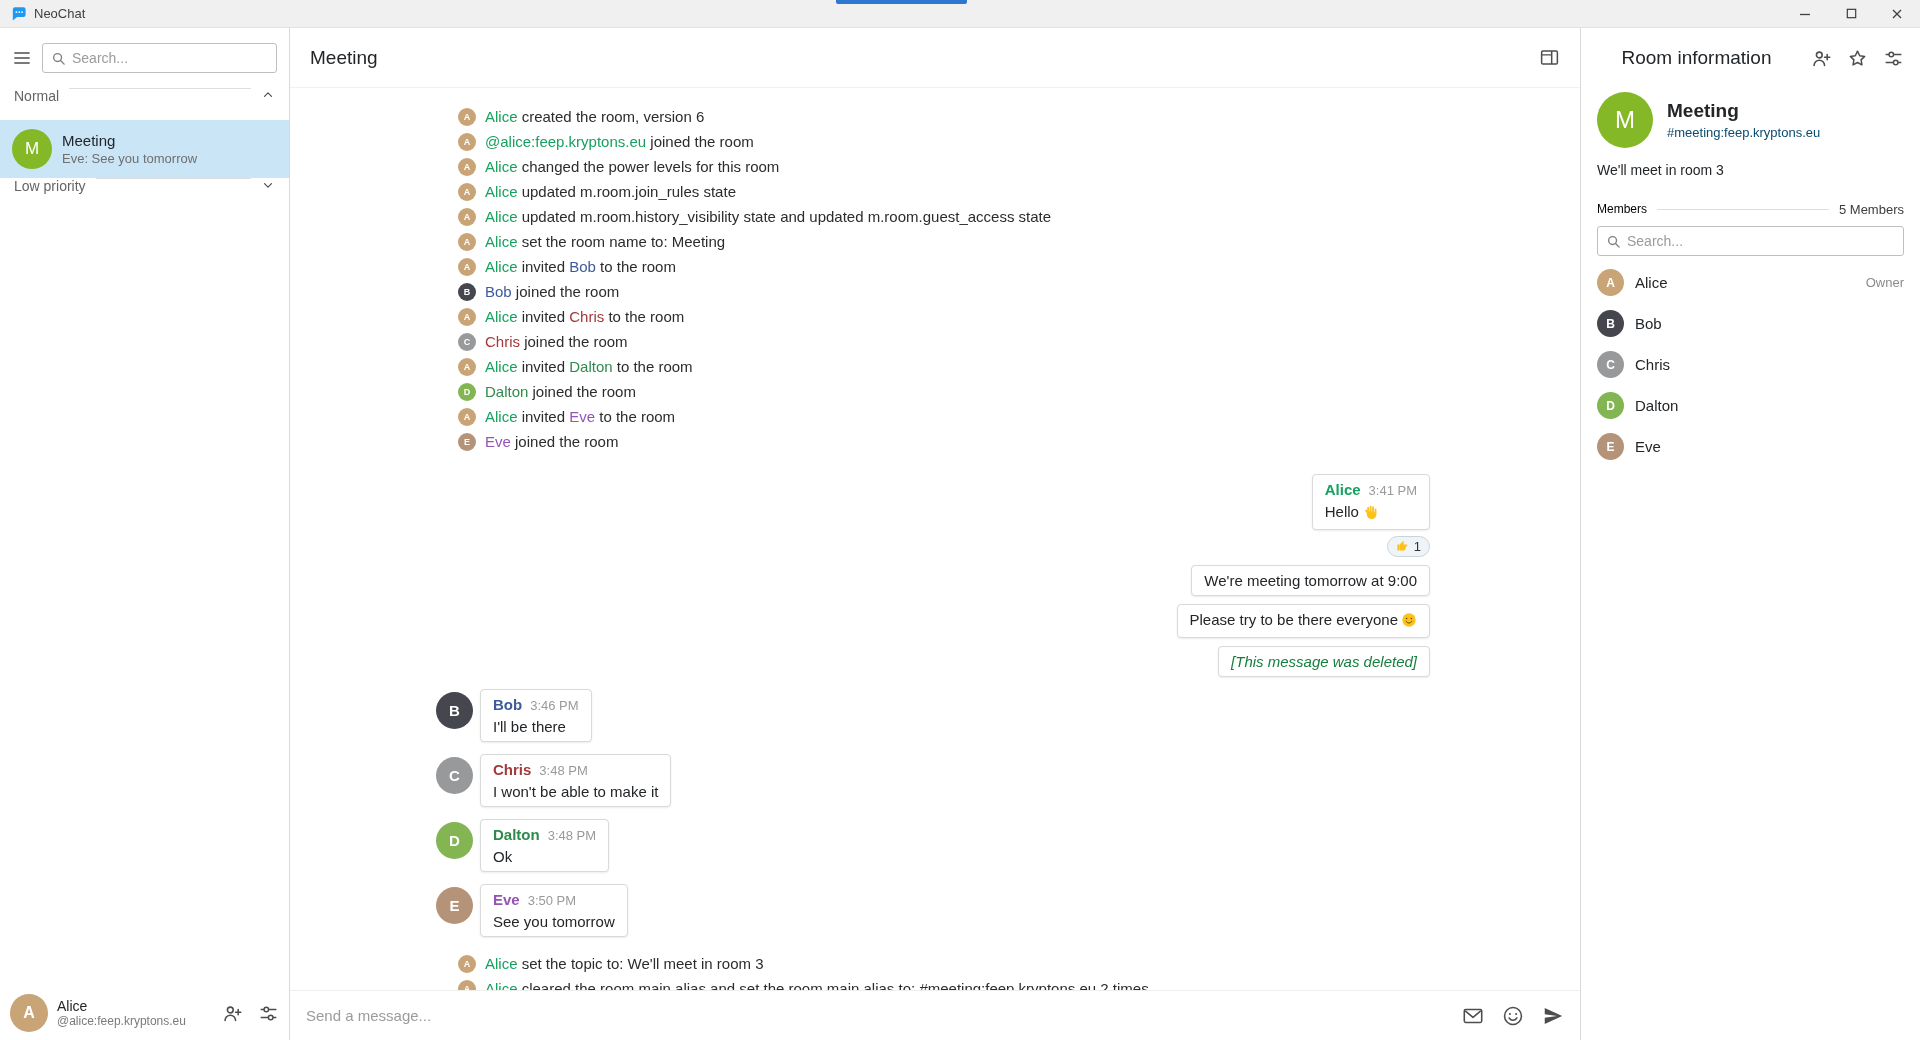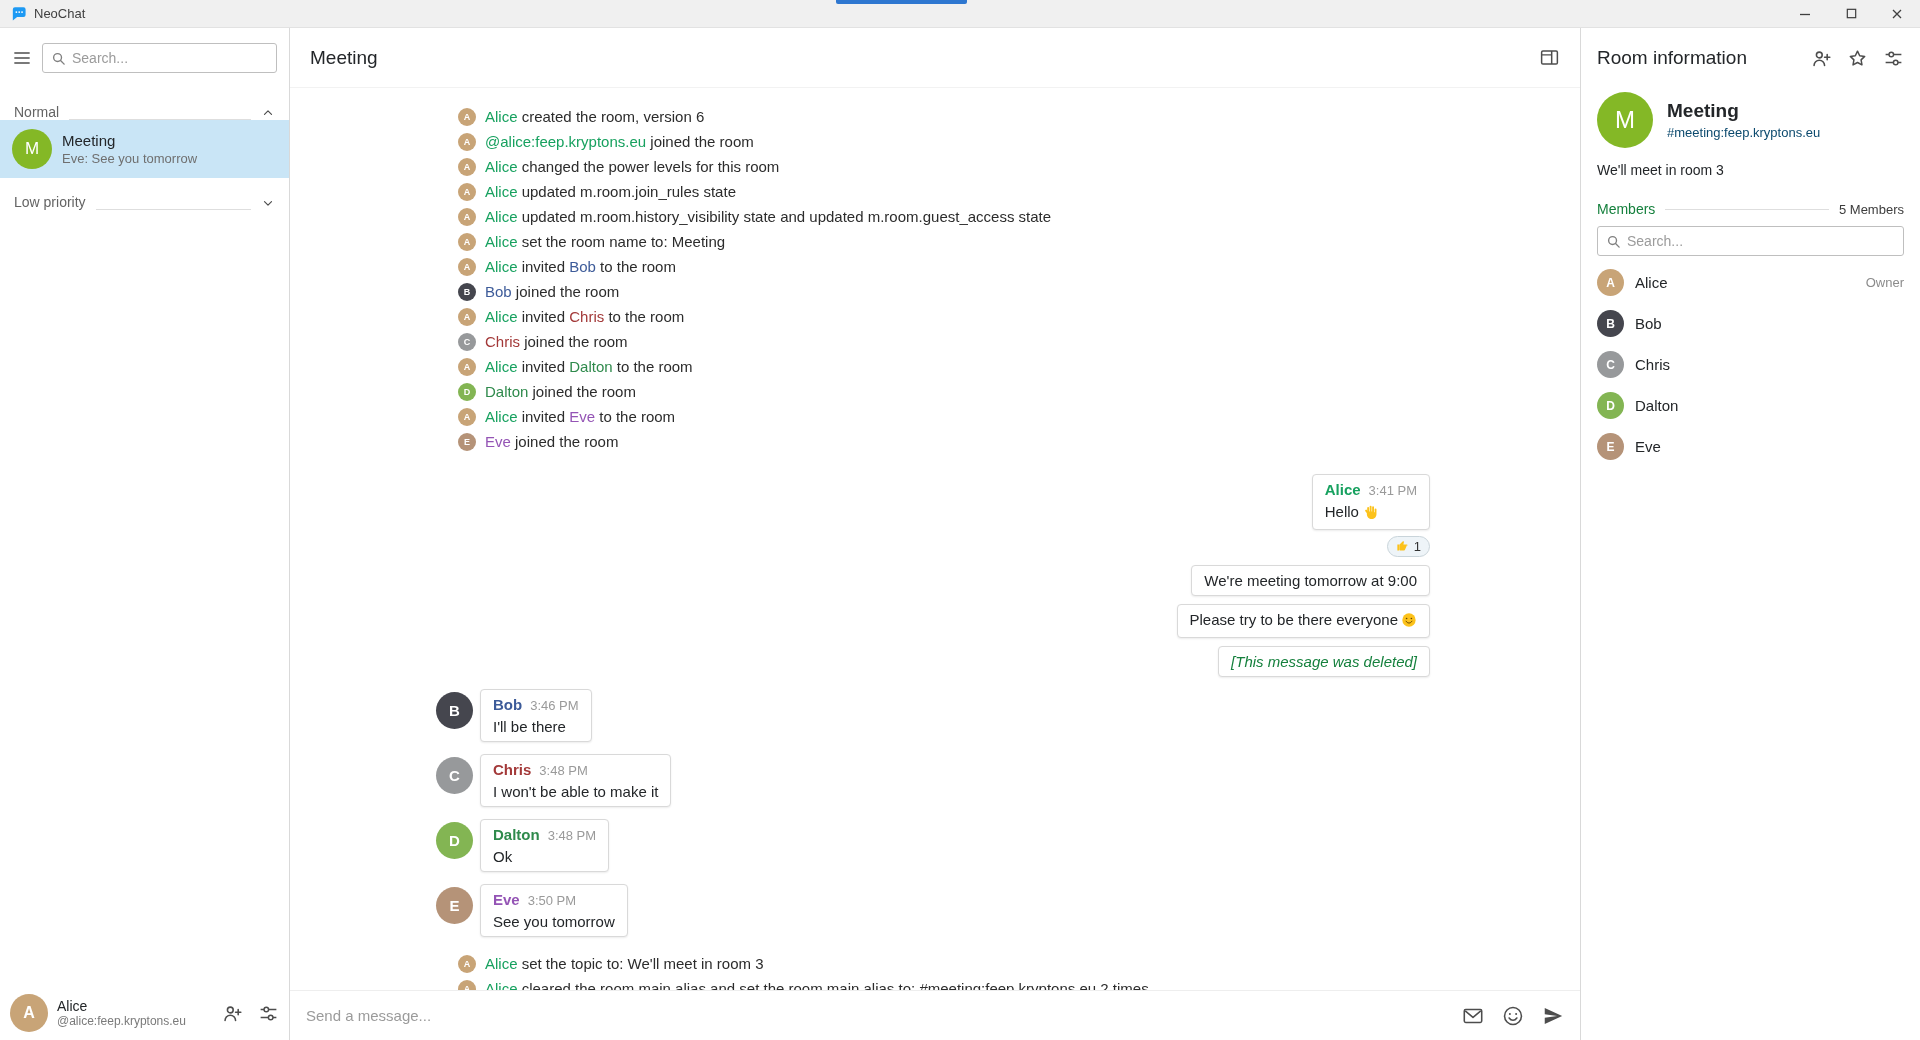--- a/index.html
+++ b/index.html
@@ -17,21 +17,21 @@
   .win-controls{margin-left:auto;display:flex;height:100%;}
   .win-btn{width:46px;height:100%;display:flex;align-items:center;justify-content:center;color:#3f3f3f;}
   .body{flex:1;display:flex;min-height:0;}
   
   .sidebar{width:290px;flex:none;border-right:1px solid #d9d9d9;display:flex;flex-direction:column;background:#fff;}
   .sidebar-top{height:60px;flex:none;display:flex;align-items:center;gap:10px;padding:0 12px;}
   .search-box{flex:1;height:30px;border:1px solid #bfbfbf;border-radius:3px;display:flex;align-items:center;gap:6px;padding:0 8px;background:#fff;}
   .search-box input{flex:1;min-width:0;border:none;outline:none;font-size:14px;color:#0f766e;background:transparent;}
   input::placeholder{color:#9b9b9b;}
   .search-ic{color:#808080;}
-  .section-header{height:32px;display:flex;align-items:flex-end;gap:10px;padding:0 14px;color:#646464;font-size:14px;flex:none;}
+  .section-header{height:32px;display:flex;align-items:flex-start;gap:10px;padding:0 14px;color:#646464;font-size:14px;flex:none;}
   .section-line{flex:1;height:1px;background:#dedede;}
   .chev.down svg{transform:rotate(180deg);}
   .room-item{height:58px;display:flex;align-items:center;gap:10px;padding:0 12px;}
   .room-name{font-size:15px;color:#232629;}
   .room-sub{font-size:13px;color:#6f6f6f;margin-top:2px;}
   .avatar{border-radius:50%;color:#fff;display:inline-flex;align-items:center;justify-content:center;flex:none;font-weight:bold;}
   .room-avatar{width:40px;height:40px;font-size:17px;font-weight:normal;}
   .sidebar-user{margin-top:auto;height:54px;flex:none;display:flex;align-items:center;gap:9px;padding:0 10px;}
   .user-avatar{width:38px;height:38px;font-size:16px;}
   .user-meta{flex:1;min-width:0;}
@@ -58,29 +58,29 @@
   .reaction{display:inline-flex;align-items:center;gap:5px;height:21px;padding:0 8px;border:1px solid #c9d4da;border-radius:11px;background:#eef4f8;font-size:13px;color:#333;}
   .reaction .inline-emoji{margin-left:0;vertical-align:-2px;}
   .reaction .inline-emoji svg{width:13px;height:13px;}
   .other-group{flex:none;display:flex;align-items:flex-start;gap:7px;margin-top:12px;}
   .group-avatar{width:37px;height:37px;font-size:15px;margin-top:3px;}
   .timeline .other-group + .state-row{margin-top:14px;}
   .input-bar{height:50px;flex:none;border-top:1px solid #eeeeee;display:flex;gap:18px;padding:0 16px;}
   .input-bar input{flex:1;min-width:0;border:none;outline:none;font-size:15px;color:#333;}
   
   .roompanel{width:340px;flex:none;border-left:1px solid #d9d9d9;display:flex;flex-direction:column;background:#fff;}
-  .panel-header{height:60px;flex:none;display:flex;align-items:center;gap:15px;padding:0 16px;}
+  .panel-header{height:60px;flex:none;display:flex;align-items:center;gap:15px;padding:0 16px;text-align:center;}
   .panel-title{font-size:19px;flex:1;}
   .room-info{display:flex;align-items:center;gap:14px;padding:4px 16px 6px;}
   .room-info-avatar{width:56px;height:56px;font-size:24px;font-weight:normal;}
   .room-info-name{font-size:19px;font-weight:bold;}
   .room-info-alias{font-size:13px;color:#0c4a6e;margin-top:3px;}
   .room-topic{padding:8px 16px 0;font-size:14px;color:#232629;}
   .members-header{display:flex;align-items:center;gap:10px;padding:0 16px;margin-top:18px;height:26px;flex:none;}
-  .members-label{font-size:14px;color:#15803d;}
+  .members-label{font-size:12px;color:#000000;}
   .members-count{font-size:13px;color:#3c3c3c;}
   .member-search{margin:4px 16px 6px;flex:none;}
   .member-list{flex:1;min-height:0;overflow:hidden;}
   .member-row{height:41px;display:flex;align-items:center;gap:11px;padding:0 16px;}
   .member-avatar{width:27px;height:27px;font-size:12px;}
   .member-name{font-size:15px;}
   .member-role{margin-left:auto;font-size:13px;color:#8b8b8b;text-align:right;}
 </style>
 </head>
 <body>

